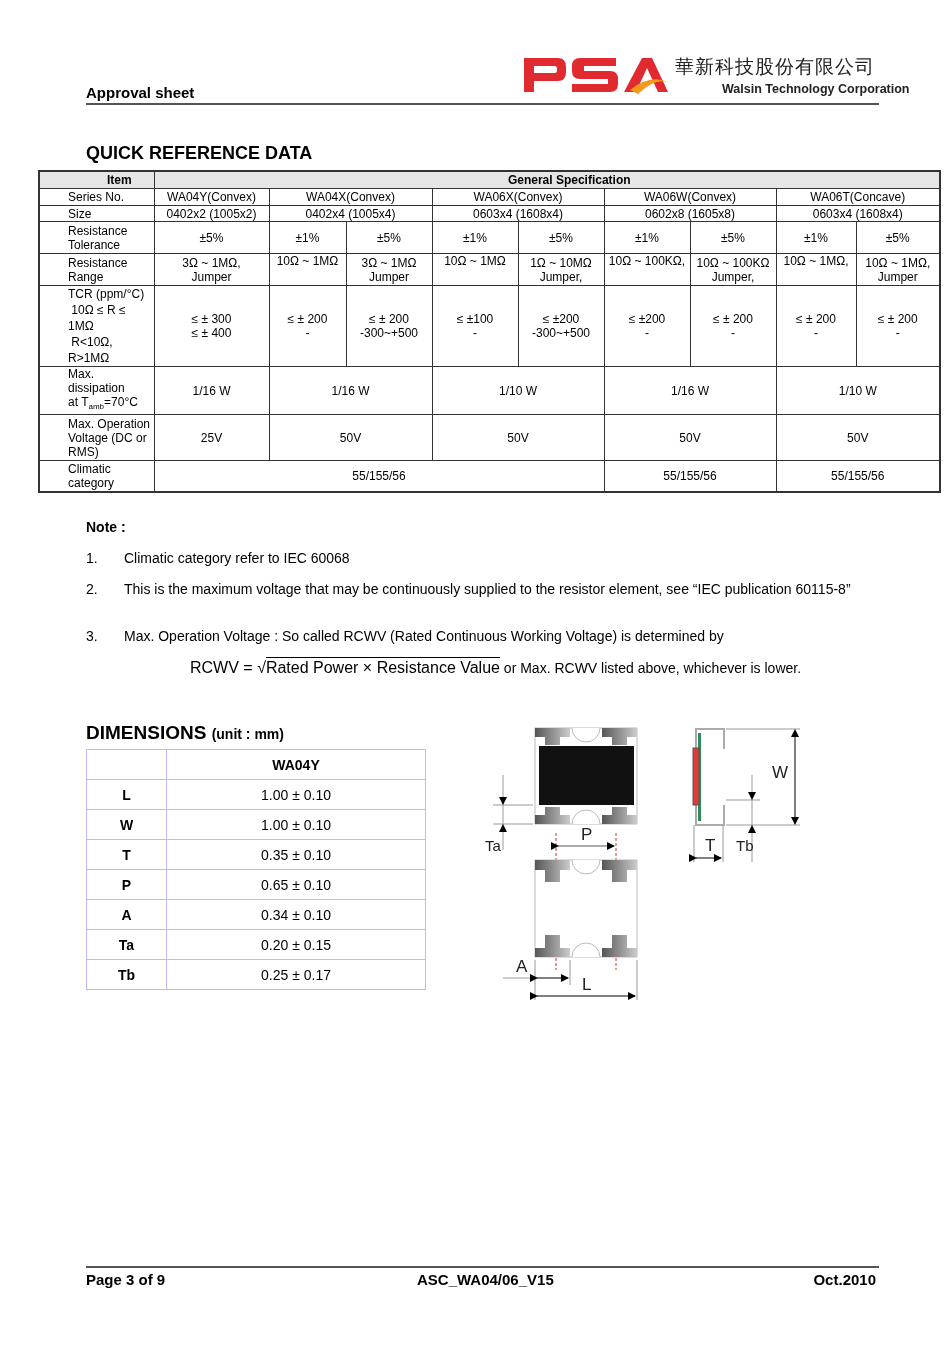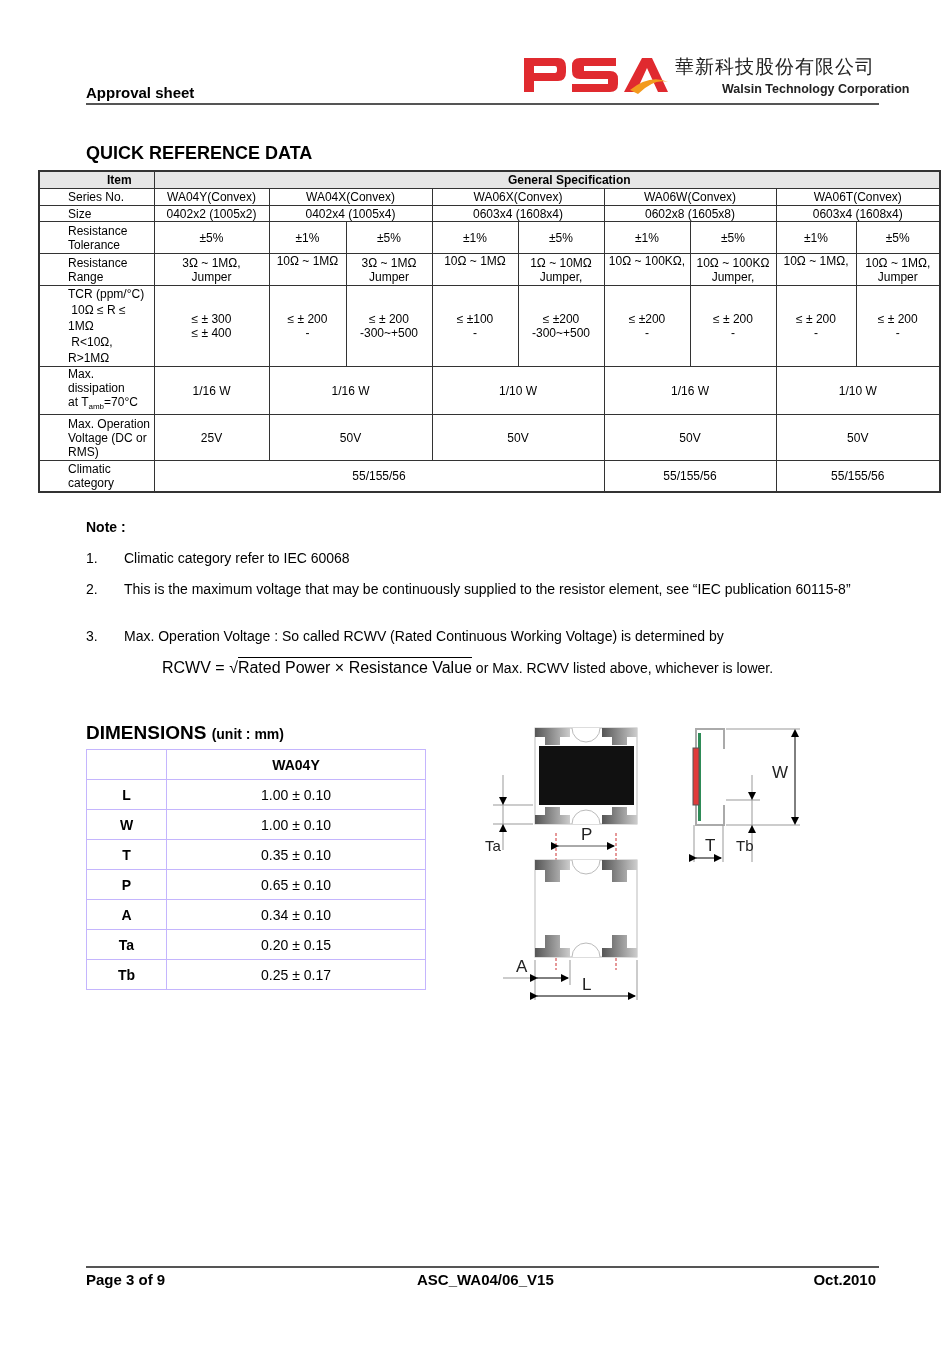--- a/index.html
+++ b/index.html
@@ -13,21 +13,21 @@
   .sec-title { left: 86px; top: 143px; font-size: 18px; font-weight: bold; }
   table.qrd { position: absolute; left: 38px; top: 170px; width: 901px; border-collapse: collapse; font-size: 12px; table-layout: fixed; }
   table.qrd td, table.qrd th { border: 1px solid #333; padding: 0 3px; line-height: 14px; text-align: center; font-weight: normal; }
   table.qrd th { background: #e6e6e6; font-weight: bold; height: 16px; padding-left: 48px; }
   table.qrd td.lbl { text-align: left; padding-left: 28px; }
   table.qrd { border: 2px solid #333; }
   .note { font-size: 14px; }
   .note-head { left: 86px; top: 519px; font-weight: bold; }
   .note-num { left: 86px; }
   .note-txt { left: 124px; width: 732px; text-align: justify; line-height: 16px; }
-  .formula { left: 162px; top: 659px; font-size: 14px; white-space: nowrap; text-align: center; }
+  .formula { left: 190px; top: 659px; font-size: 14px; white-space: nowrap; text-align: center; }
   .formula .big { font-size: 16px; }
   .sqrt { border-top: 1px solid #000; padding-top: 1px; }
   .dim-title { left: 86px; top: 722px; font-size: 19px; font-weight: bold; }
   .dim-title small { font-size: 14px; }
   table.dim { position: absolute; left: 86px; top: 749px; width: 340px; border-collapse: collapse; font-size: 14px; table-layout: fixed; }
   table.dim td { border: 1px solid #c4b5fd; height: 27px; text-align: center; }
   table.dim td.k { font-weight: bold; width: 77px; }
   .ftr-line { left: 86px; top: 1266px; width: 793px; height: 2px; background: #555; }
   .ftr { top: 1271px; font-size: 15px; font-weight: bold; }
   .diag { left: 480px; top: 720px; width: 340px; height: 290px; }
@@ -71,21 +71,21 @@
       <tr>
     <th>Item</th>
     <th colspan="9">General Specification</th>
   </tr>
   <tr style="height:17px">
     <td class="lbl">Series No.</td>
     <td>WA04Y(Convex)</td>
     <td colspan="2">WA04X(Convex)</td>
     <td colspan="2">WA06X(Convex)</td>
     <td colspan="2">WA06W(Convex)</td>
-    <td colspan="2">WA06T(Convex)</td>
+    <td colspan="2">WA06T(Concave)</td>
   </tr>
   <tr style="height:16px">
     <td class="lbl">Size</td>
     <td>0402x2 (1005x2)</td>
     <td colspan="2">0402x4 (1005x4)</td>
     <td colspan="2">0603x4 (1608x4)</td>
     <td colspan="2">0602x8 (1605x8)</td>
     <td colspan="2">0603x4 (1608x4)</td>
   </tr>
   <tr style="height:32px">

